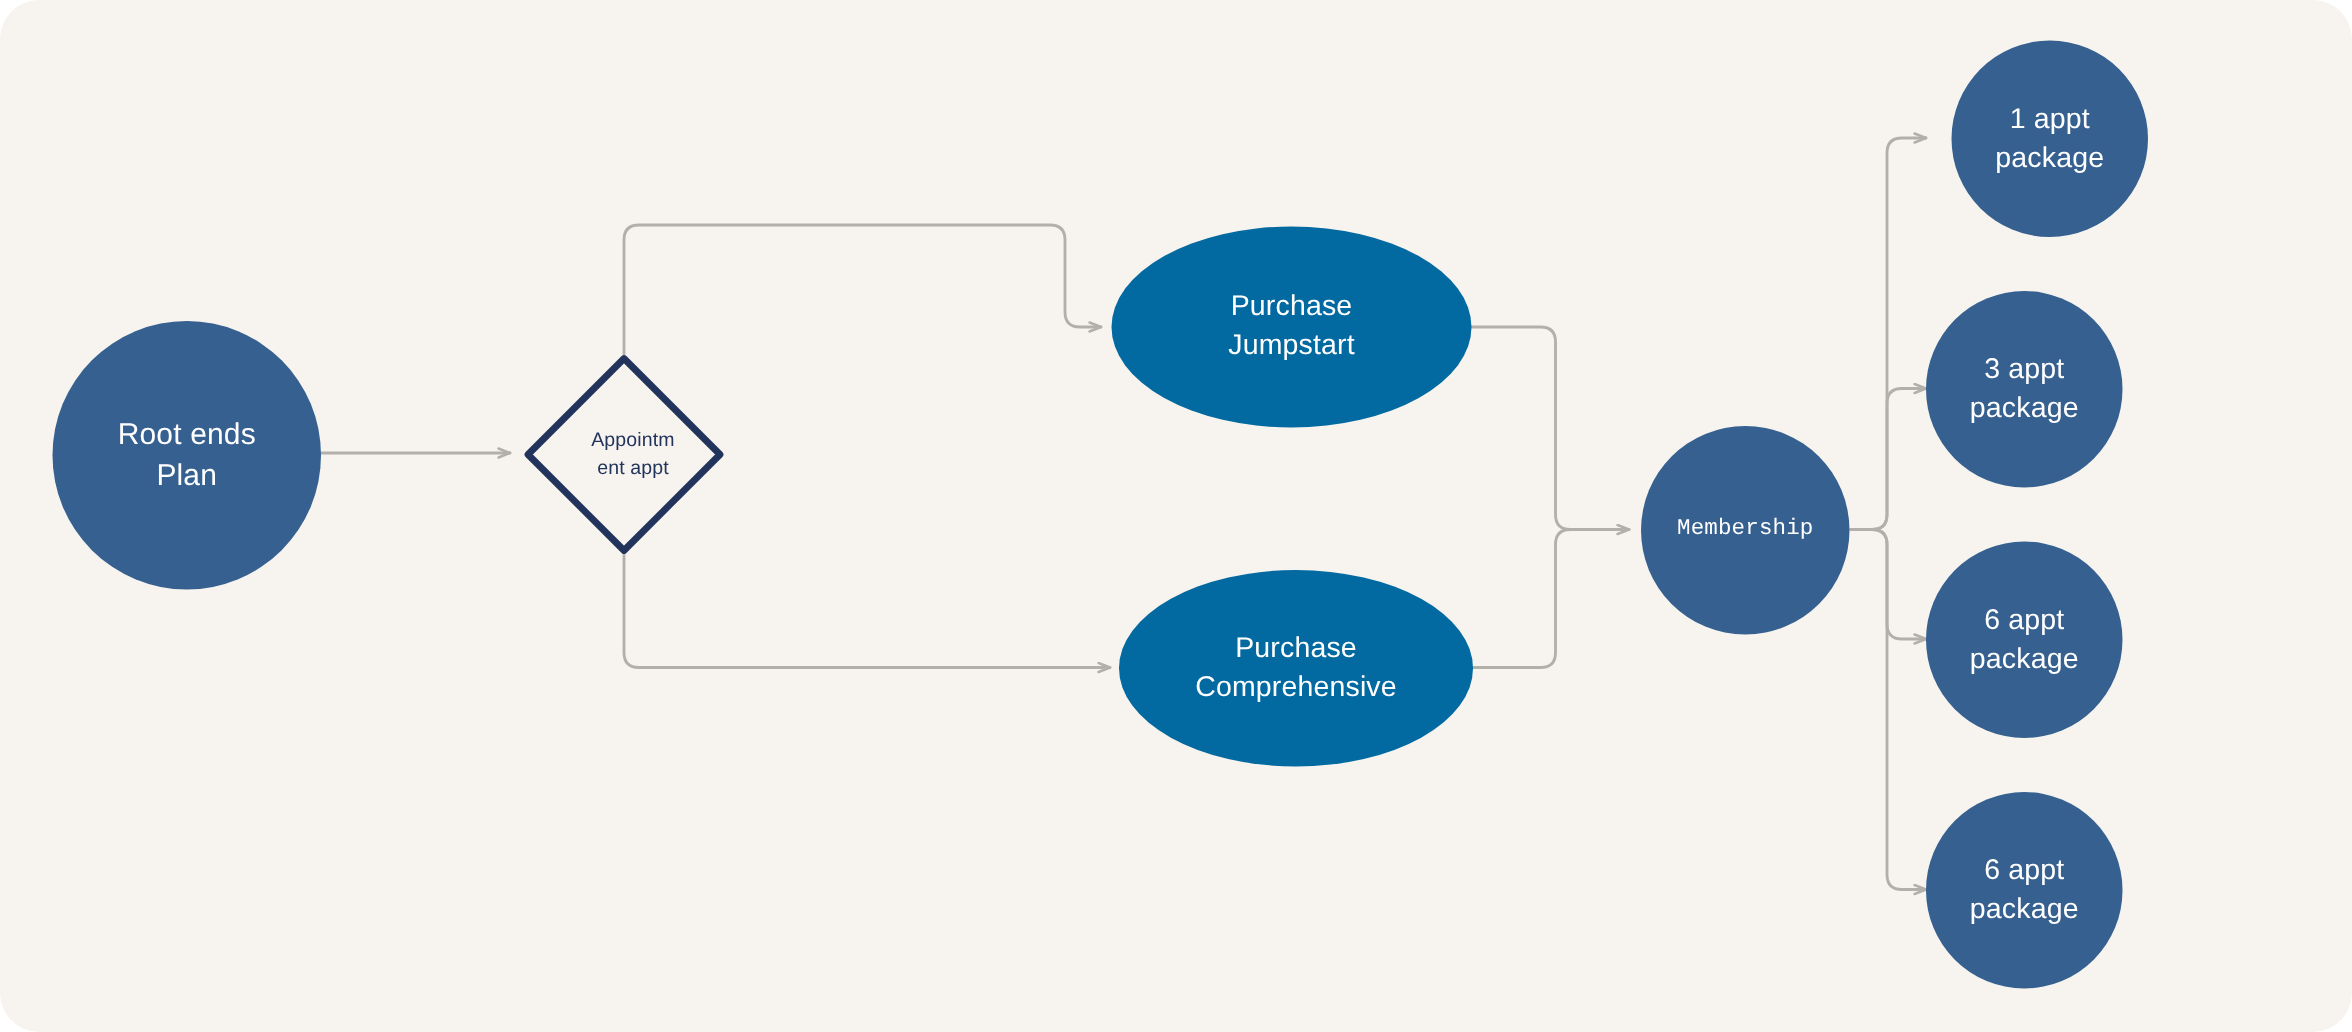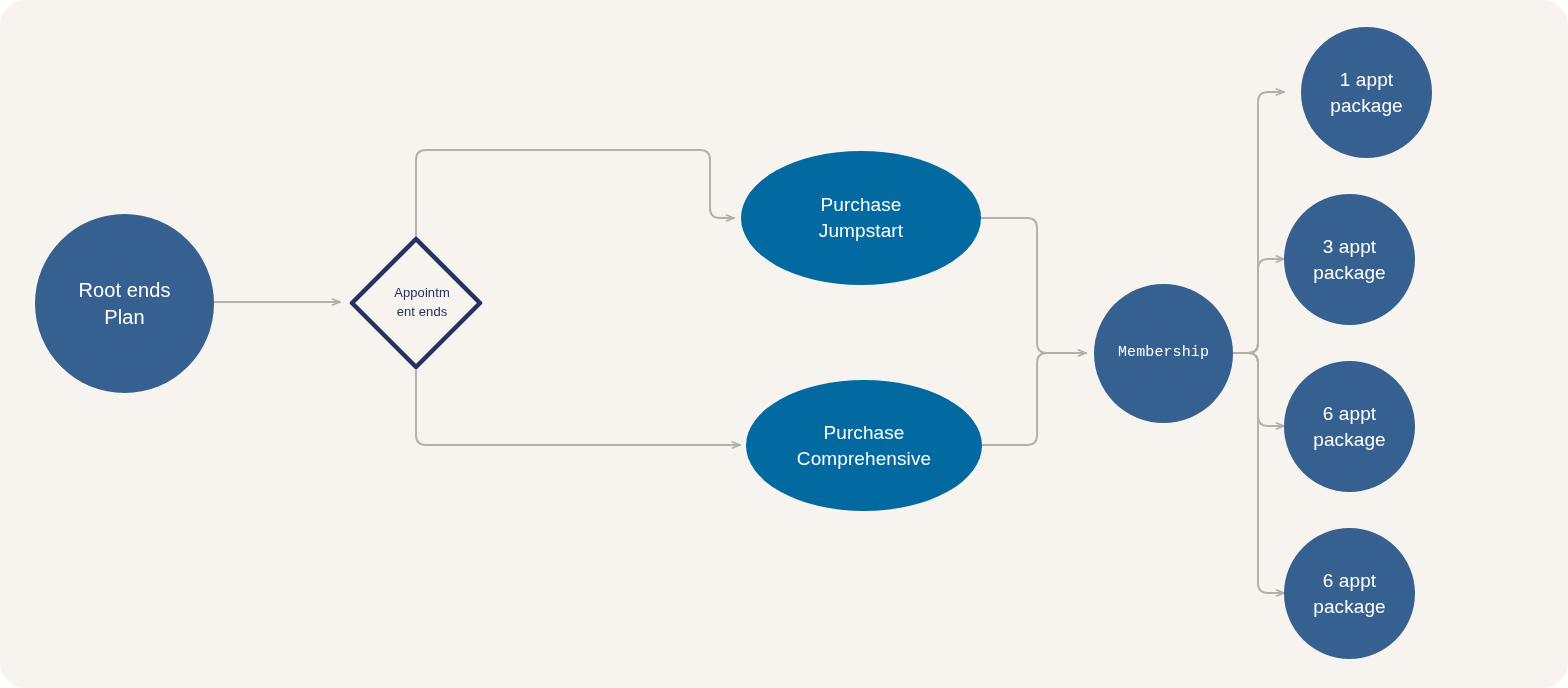--- a/index.html
+++ b/index.html
@@ -114,21 +114,21 @@
   <div class="node node-circle" style="left:35px; top:214px; width:179px; height:179px;">
     <span class="node-label lbl-20">Root ends
 Plan</span>
   </div>
 
   <div class="diamond-wrap" style="left:348px; top:235px; width:136px; height:136px;">
     <svg class="diamond-shape" viewBox="0 0 136 136" xmlns="http://www.w3.org/2000/svg">
       <polygon points="68,4 132,68 68,132 4,68" fill="#f7f4ef" stroke="#22335c" stroke-width="4.5" stroke-linejoin="round"></polygon>
     </svg>
     <div class="diamond-text node-label lbl-13">Appointm
-ent ends</div>
+ent appt</div>
   </div>
 
   <div class="node node-ellipse" style="left:741px; top:151px; width:240px; height:134px;">
     <span class="node-label lbl-19">Purchase
 Jumpstart</span>
   </div>
 
   <div class="node node-ellipse" style="left:746px; top:380px; width:236px; height:131px;">
     <span class="node-label lbl-19">Purchase
 Comprehensive</span>

